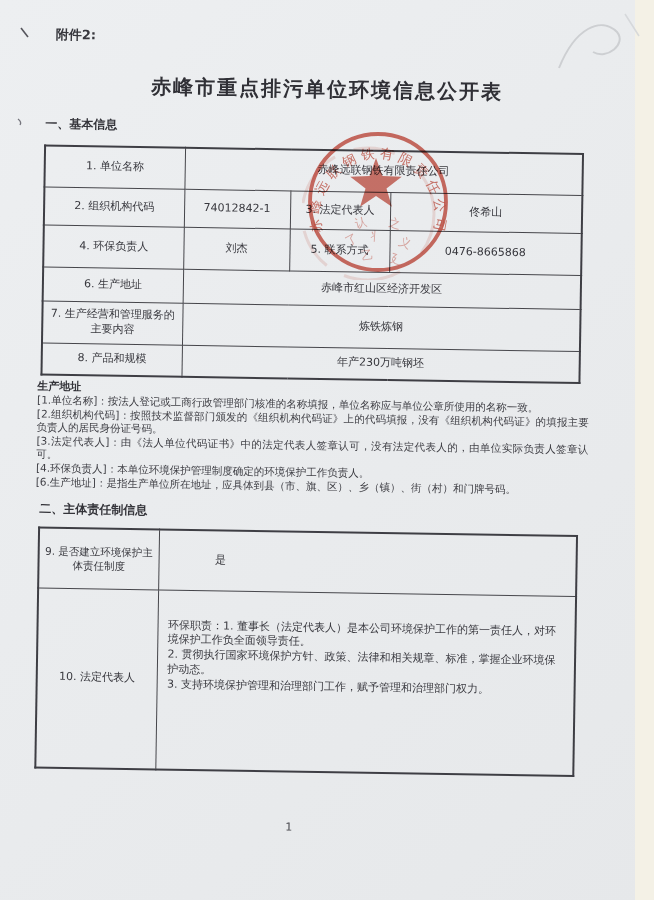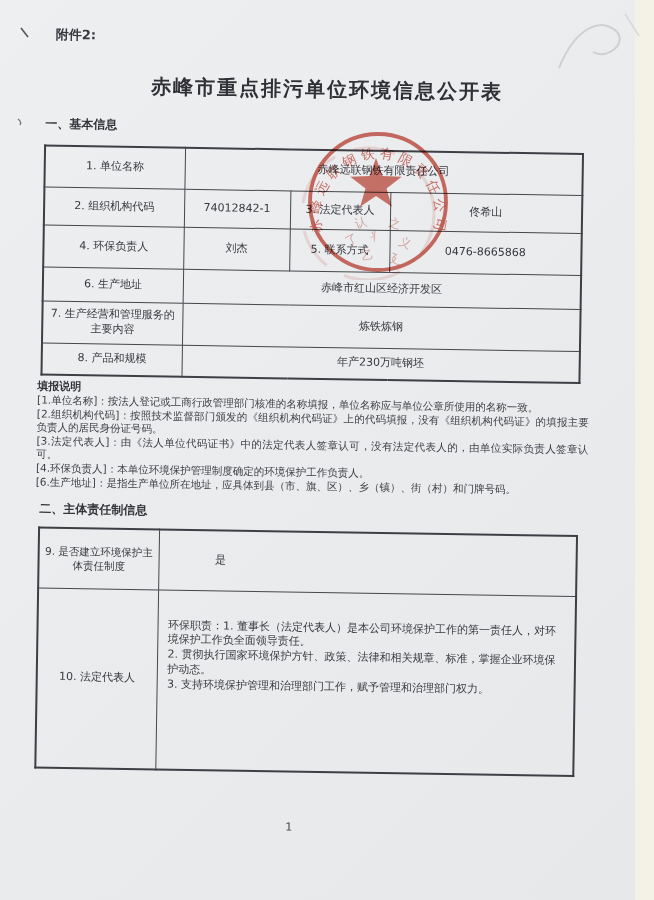--- a/index.html
+++ b/index.html
@@ -79,21 +79,21 @@
       <td>7. 生产经营和管理服务的主要内容</td>
       <td colspan="3">炼铁炼钢</td>
     </tr>
     <tr style="height:32px">
       <td>8. 产品和规模</td>
       <td colspan="3">年产230万吨钢坯</td>
     </tr>
   </tbody>
     </table>
 
-  <div class="notes-head">填报说明</div>
+  <div class="notes-head">生产地址</div>
   <div class="notes">
     <p>[1.单位名称]：按法人登记或工商行政管理部门核准的名称填报，单位名称应与单位公章所使用的名称一致。</p>
     <p>[2.组织机构代码]：按照技术监督部门颁发的《组织机构代码证》上的代码填报，没有《组织机构代码证》的填报主要负责人的居民身份证号码。</p>
     <p>[3.法定代表人]：由《法人单位代码证书》中的法定代表人签章认可，没有法定代表人的，由单位实际负责人签章认可。</p>
     <p>[4.环保负责人]：本单位环境保护管理制度确定的环境保护工作负责人。</p>
     <p>[6.生产地址]：是指生产单位所在地址，应具体到县（市、旗、区）、乡（镇）、街（村）和门牌号码。</p>
   </div>
 
   <div class="sec s2">二、主体责任制信息</div>
 

